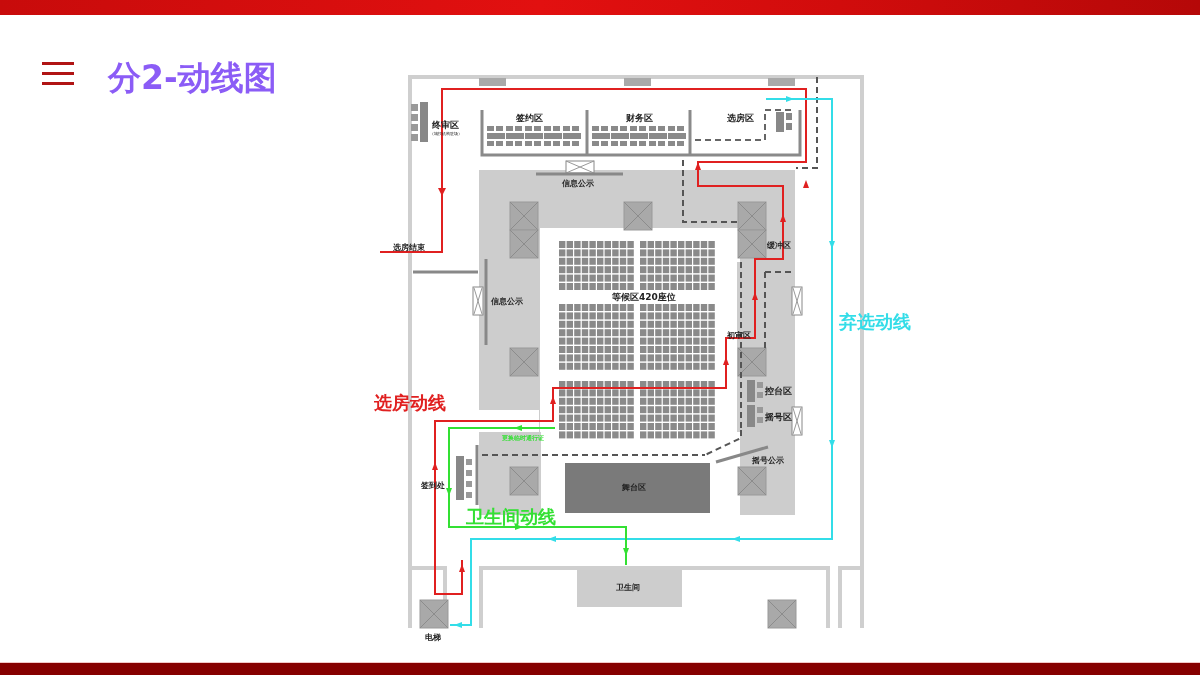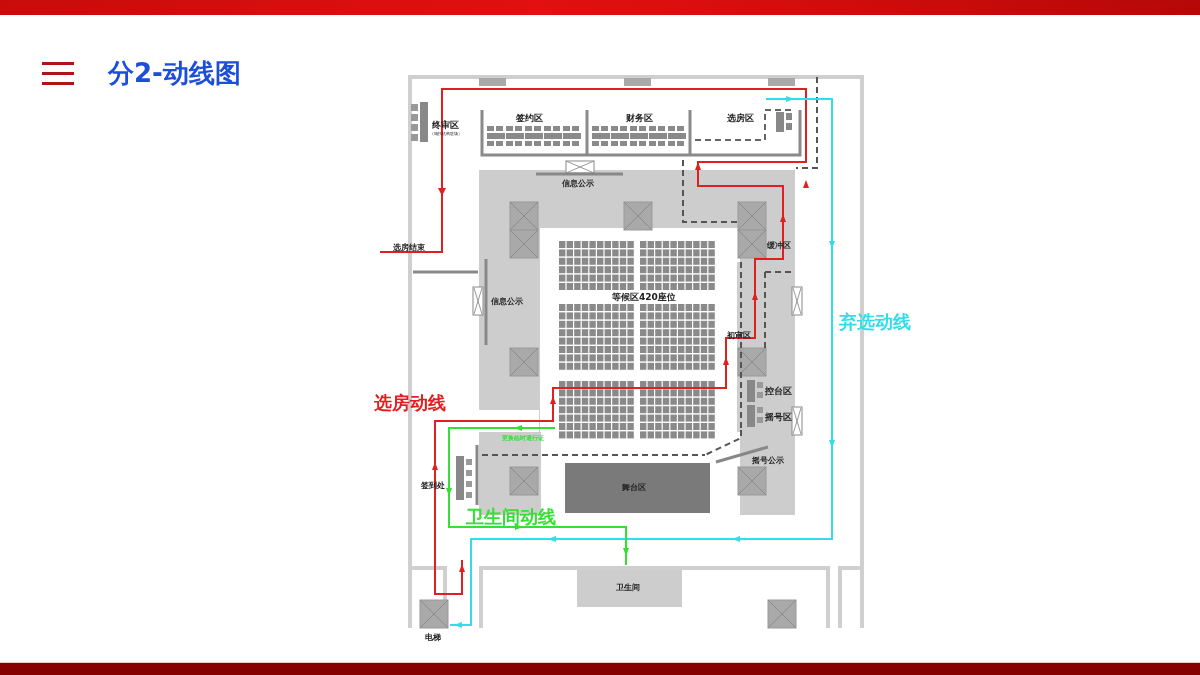--- a/index.html
+++ b/index.html
@@ -4,21 +4,21 @@
 <style>
   html, body { margin:0; padding:0; }
   body { width:1200px; height:675px; position:relative; background:#ffffff; overflow:hidden;
          font-family:"DejaVu Sans","Liberation Sans",sans-serif; }
   .top-bar { position:absolute; left:0; top:0; width:1200px; height:15px;
              background:linear-gradient(90deg,#c80b0b 0%,#e21010 45%,#d10c0c 70%,#b50808 100%); }
   .bottom-bar { position:absolute; left:0; top:662px; width:1200px; height:13px; background:#860000;
                 border-top:1px solid #f2c8c8; }
   .menu-icon { position:absolute; left:42px; top:62px; width:32px; height:24px; }
   .menu-icon span { position:absolute; left:0; width:32px; height:3px; background:#b01414; }
-  .page-title { position:absolute; left:108px; top:56px; font-size:26px; font-weight:bold; color:#1d4ed8;
+  .page-title { position:absolute; left:108px; top:56px; font-size:33px; font-weight:bold; color:#8b5cf6;
                 letter-spacing:0px; }
   .plan { position:absolute; left:0; top:0; width:1200px; height:675px; }
   .lbl { font-family:"DejaVu Sans","Liberation Sans",sans-serif; fill:#222; font-weight:bold; }
 </style>
 </head>
 <body>
 
 <div class="top-bar"></div>
 
 <div class="menu-icon">

